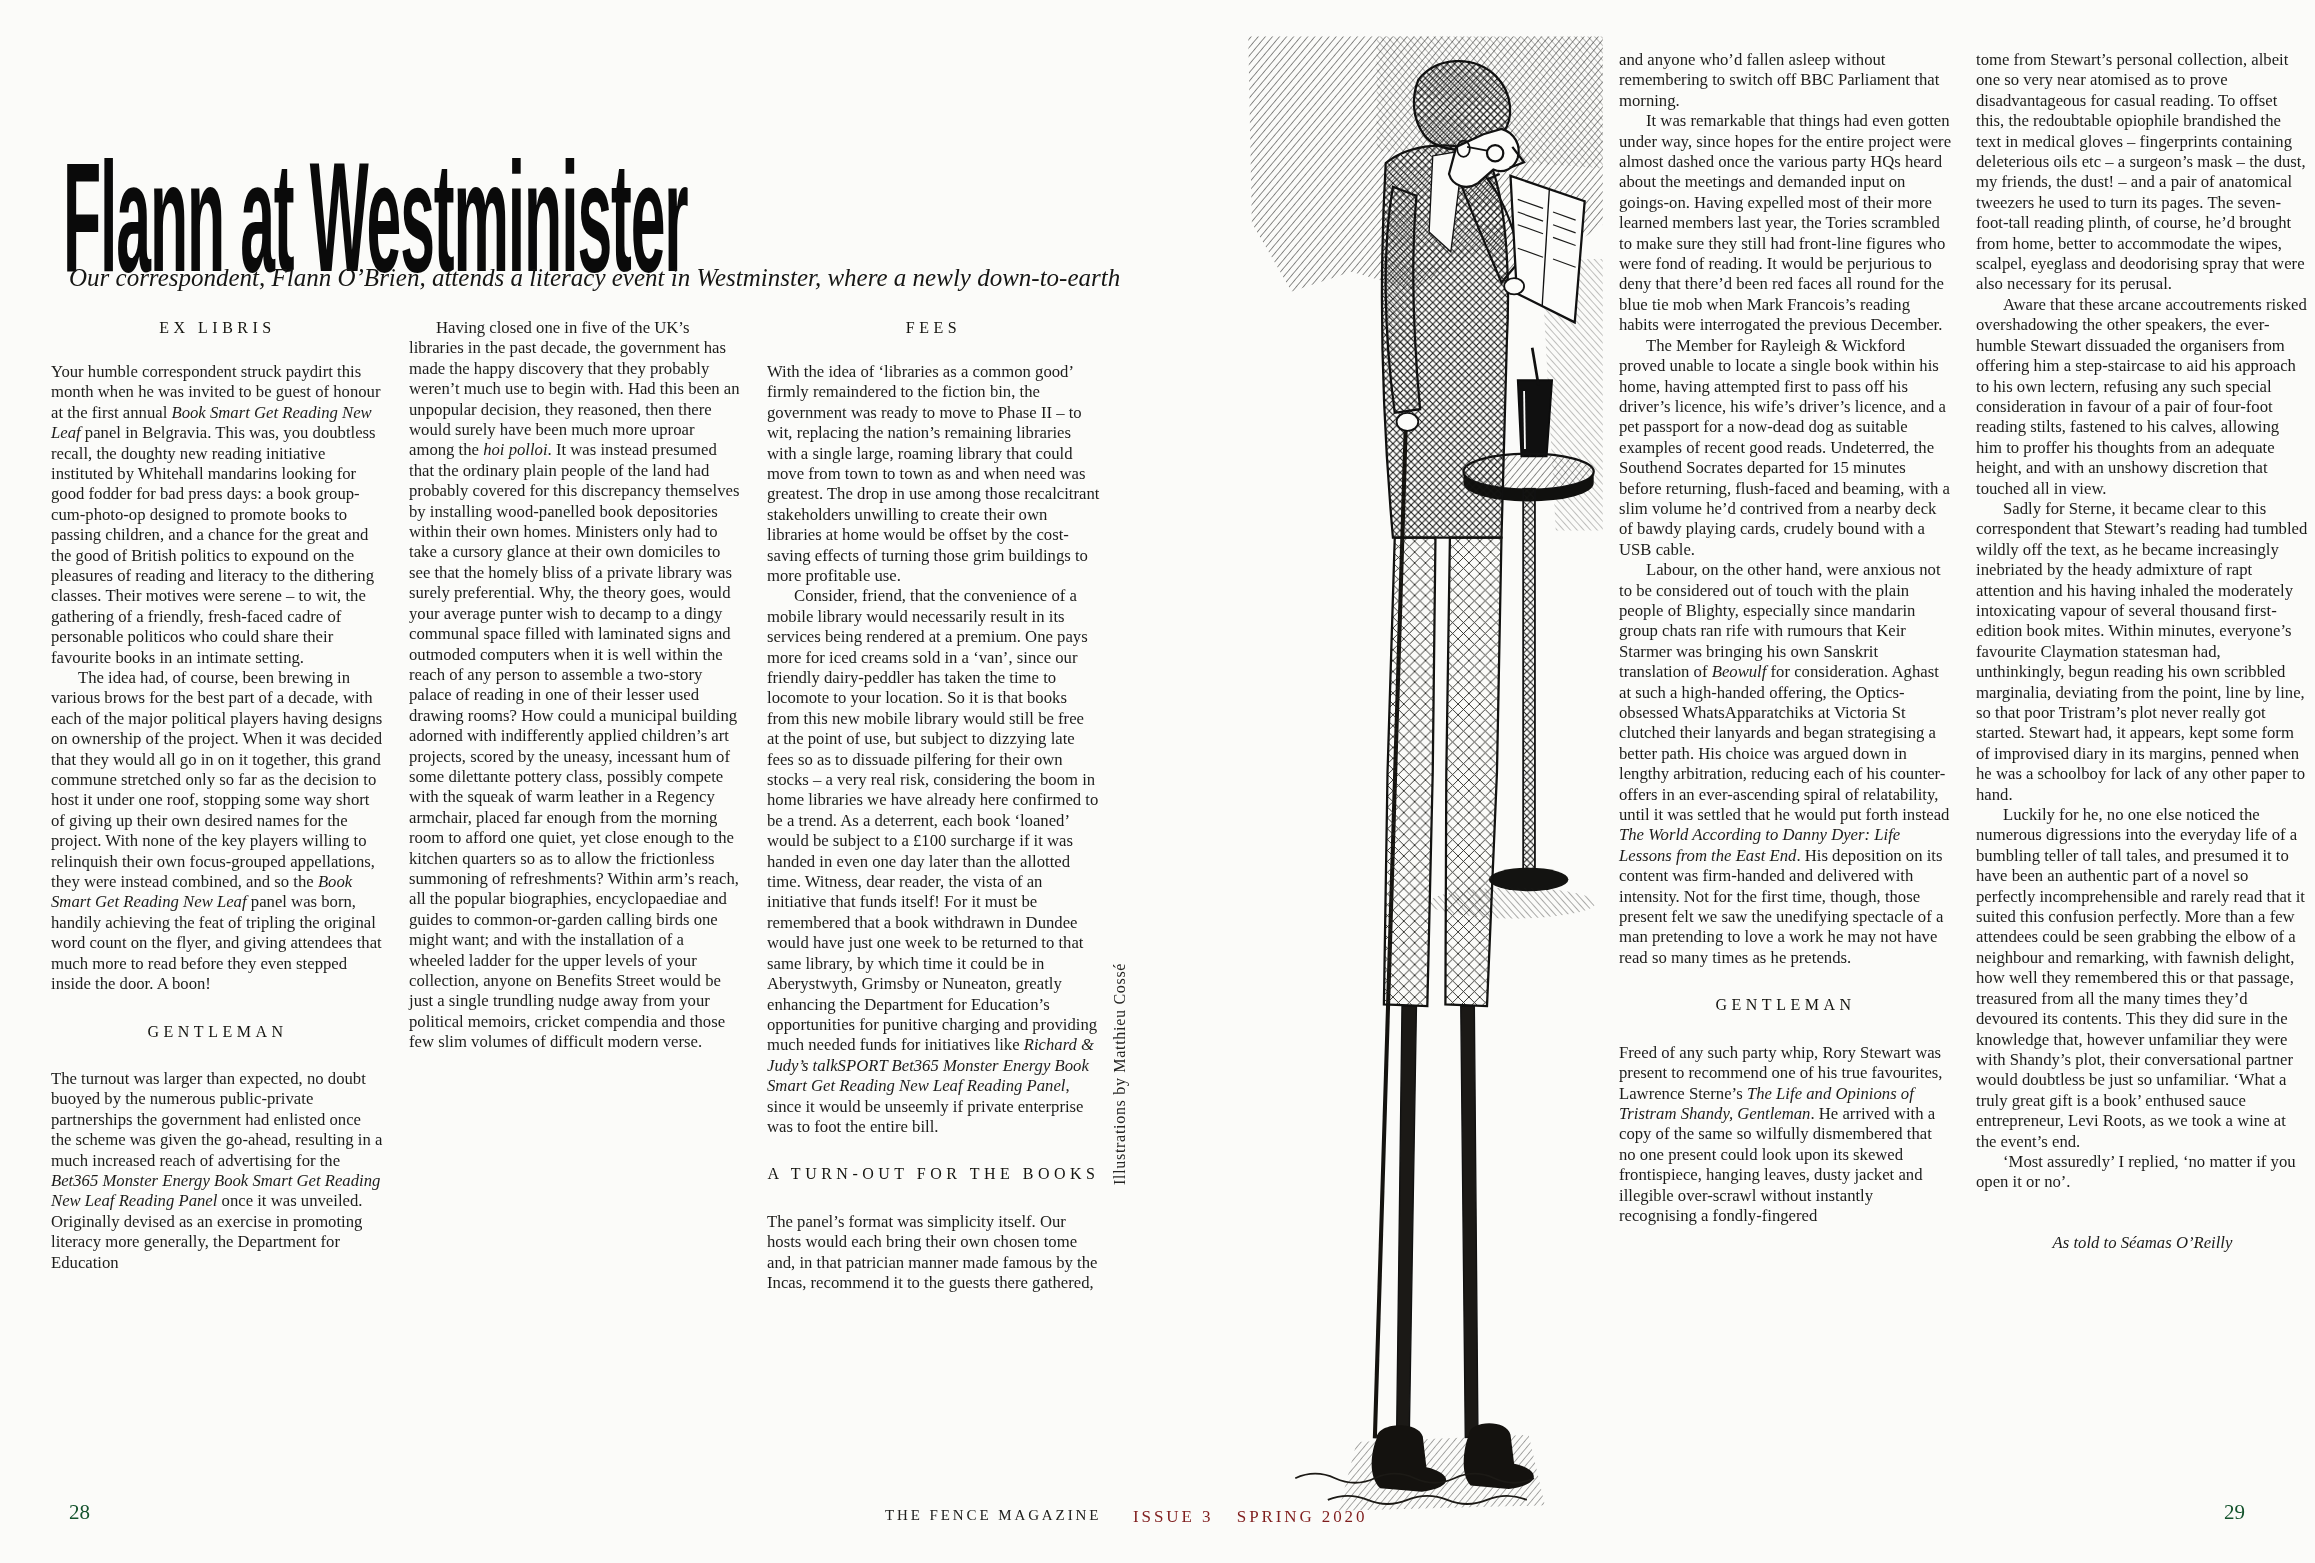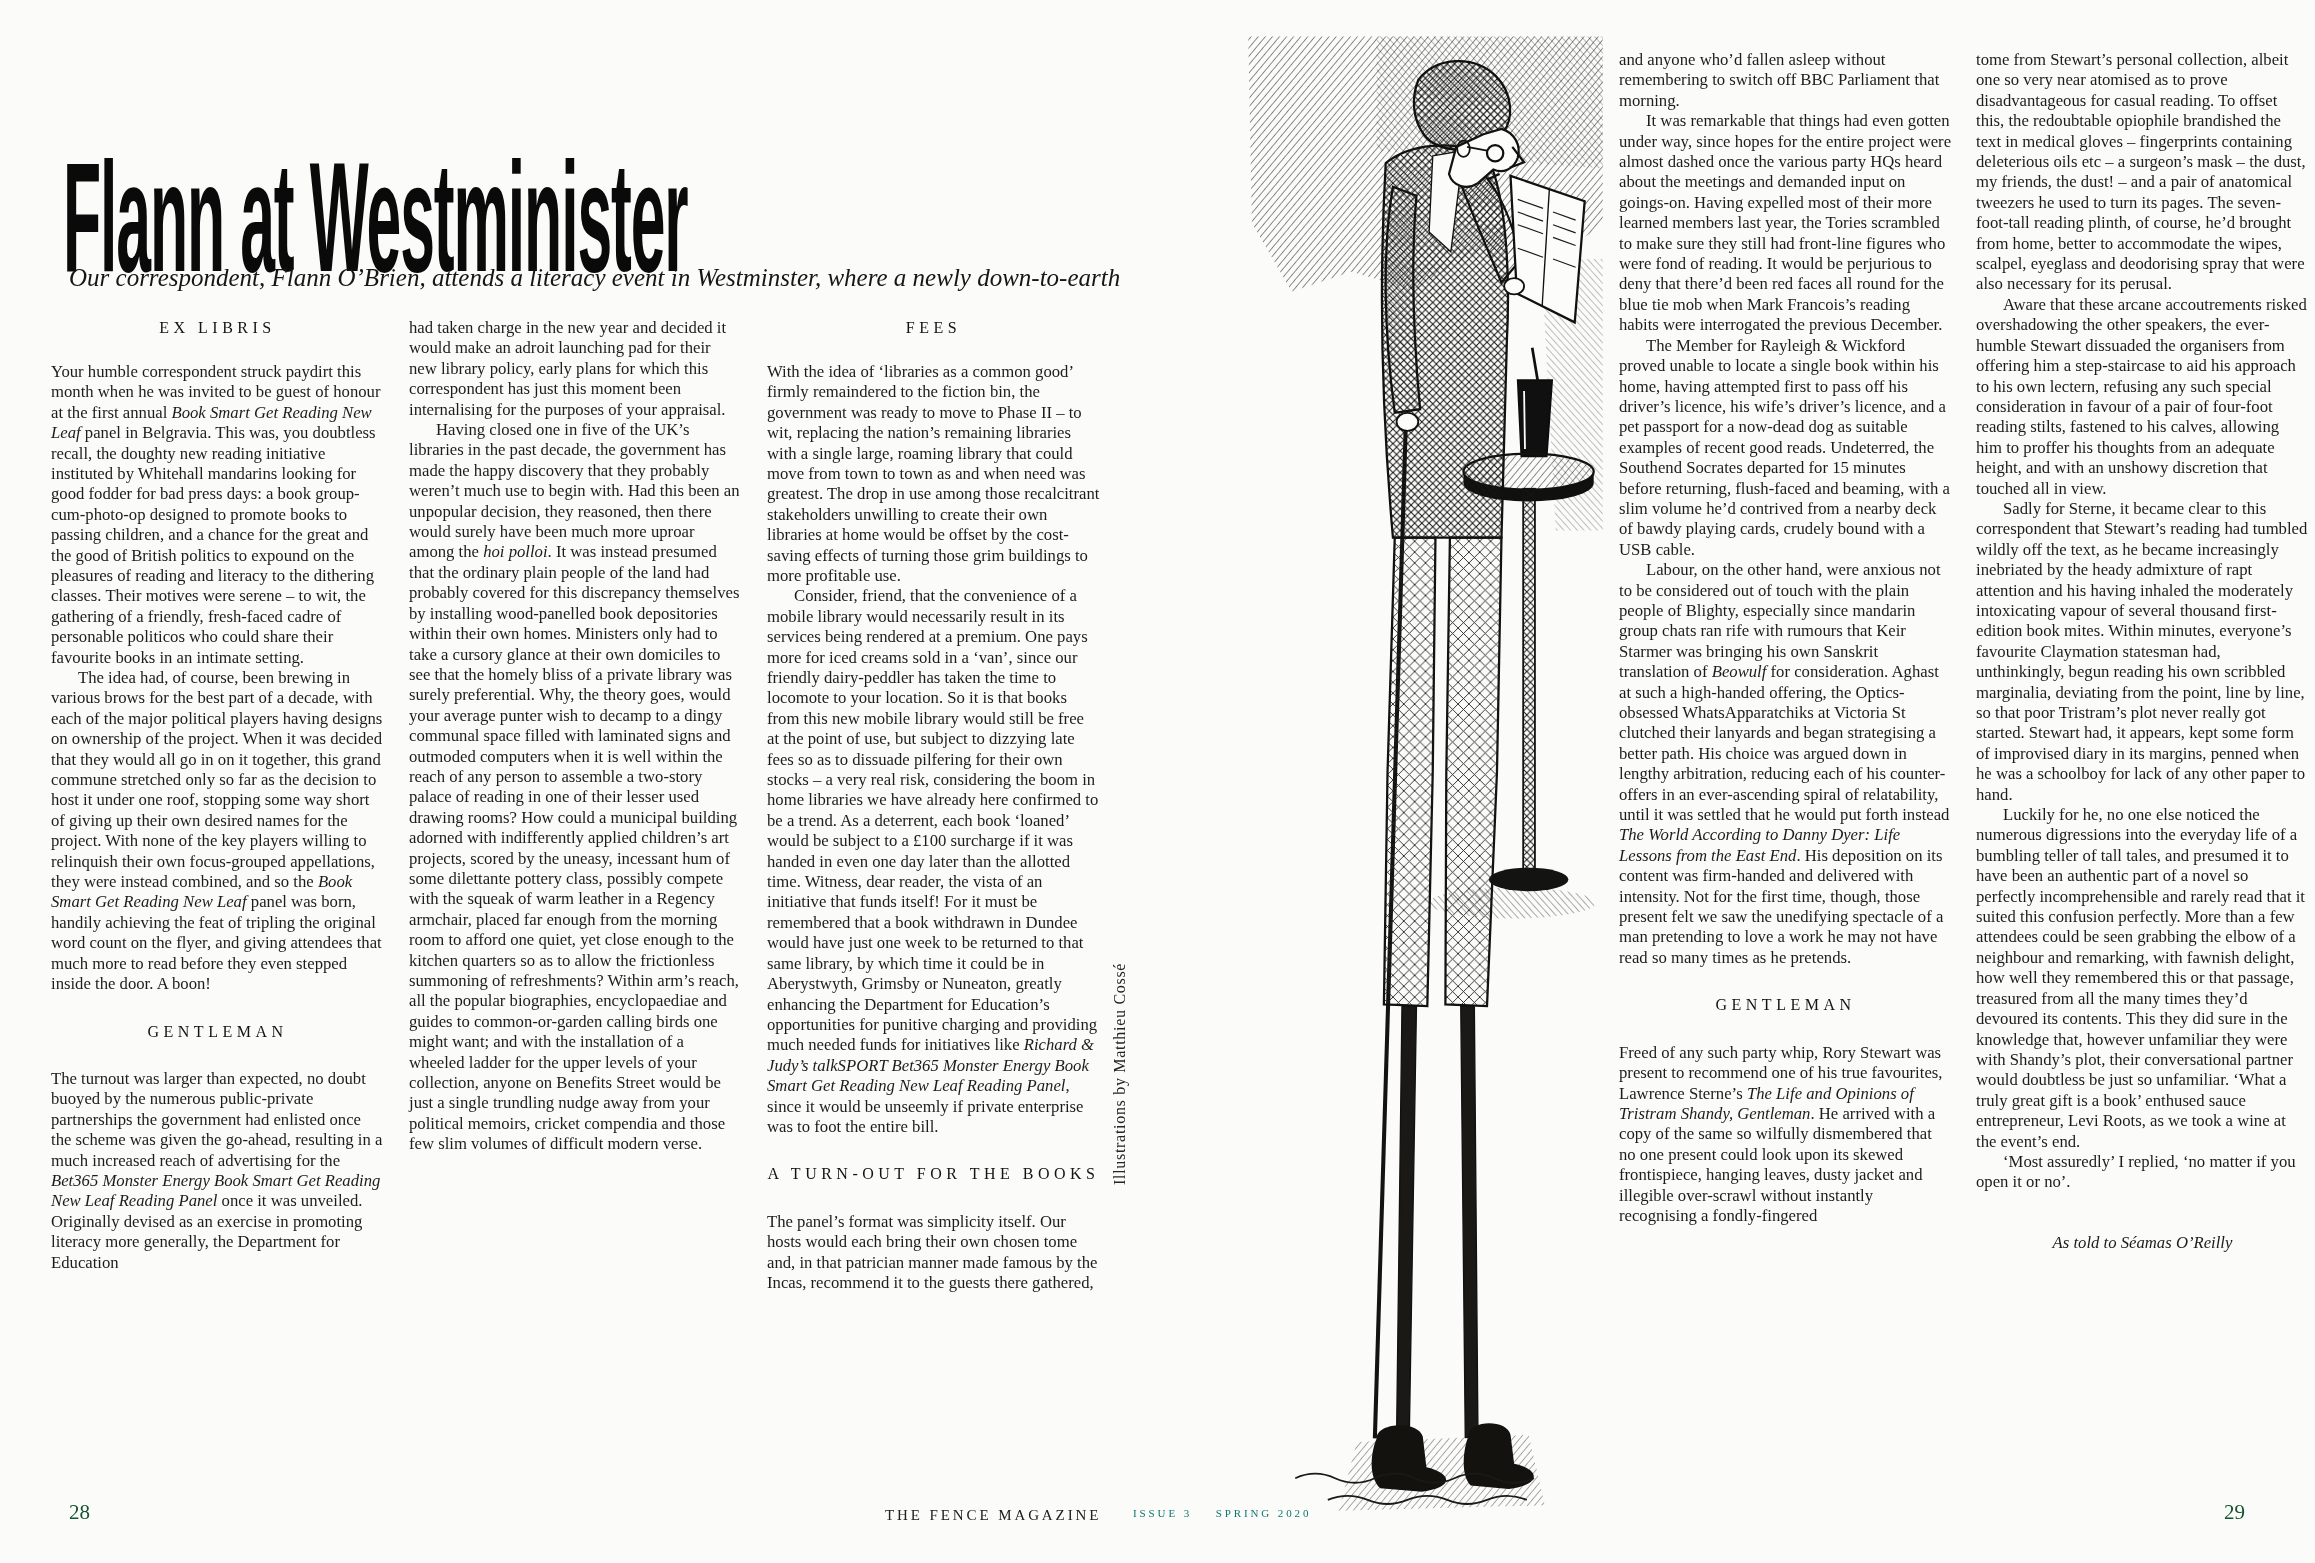--- a/index.html
+++ b/index.html
@@ -40,21 +40,21 @@
   .byline{text-align:center;font-style:italic;margin-top:40px !important}
   .illo-credit{
     position:absolute;left:1111px;top:796px;height:389px;
     writing-mode:vertical-rl;transform:rotate(180deg);
     font-size:16px;letter-spacing:0.7px;color:#242422;white-space:nowrap;
   }
   .pageno{position:absolute;top:1500px;font-size:21px;color:#14532d}
   .pageno.left{left:69px}
   .pageno.right{right:71px;}
   .footer-mag{position:absolute;left:885px;top:1507px;font-size:15px;letter-spacing:2.9px;color:#20201e}
-  .footer-issue{position:absolute;left:1133px;top:1507px;font-size:11px;letter-spacing:2.9px;color:#0f766e}
+  .footer-issue{position:absolute;left:1133px;top:1507px;font-size:17px;letter-spacing:2.9px;color:#7f1d1d}
   .footer-issue .gap{display:inline-block;width:23.5px}
   .illo{position:absolute;left:1241px;top:31px;width:369px;height:1498px}
   .illo svg{width:100%;height:100%}
 </style>
 </head>
 <body>
 
 <h1 class="page-title">Flann at Westminister</h1>
 
 <div class="standfirst">
@@ -63,21 +63,20 @@
 
 <div class="cols-left">
   <div class="col">
       <div class="xhead first">EX LIBRIS</div>
       <p>Your humble correspondent struck paydirt this month when he was invited to be guest of honour at the first annual <i>Book Smart Get Reading New Leaf</i> panel in Belgravia. This was, you doubtless recall, the doughty new reading initiative instituted by Whitehall mandarins looking for good fodder for bad press days: a book group-cum-photo-op designed to promote books to passing children, and a chance for the great and the good of British politics to expound on the pleasures of reading and literacy to the dithering classes. Their motives were serene – to wit, the gathering of a friendly, fresh-faced cadre of personable politicos who could share their favourite books in an intimate setting.</p>
       <p class="ind">The idea had, of course, been brewing in various brows for the best part of a decade, with each of the major political players having designs on ownership of the project. When it was decided that they would all go in on it together, this grand commune stretched only so far as the decision to host it under one roof, stopping some way short of giving up their own desired names for the project. With none of the key players willing to relinquish their own focus-grouped appellations, they were instead combined, and so the <i>Book Smart Get Reading New Leaf</i> panel was born, handily achieving the feat of tripling the original word count on the flyer, and giving attendees that much more to read before they even stepped inside the door. A boon!</p>
       <div class="xhead">GENTLEMAN</div>
       <p>The turnout was larger than expected, no doubt buoyed by the numerous public-private partnerships the government had enlisted once the scheme was given the go-ahead, resulting in a much increased reach of advertising for the <i>Bet365 Monster Energy Book Smart Get Reading New Leaf Reading Panel</i> once it was unveiled. Originally devised as an exercise in promoting literacy more generally, the Department for Education</p>
     </div>
   <div class="col">
-      <p>had taken charge in the new year and decided it would make an adroit launching pad for their new library policy, early plans for which this correspondent has just this moment been internalising for the purposes of your appraisal.</p>
       <p class="ind">Having closed one in five of the UK’s libraries in the past decade, the government has made the happy discovery that they probably weren’t much use to begin with. Had this been an unpopular decision, they reasoned, then there would surely have been much more uproar among the <i>hoi polloi</i>. It was instead presumed that the ordinary plain people of the land had probably covered for this discrepancy themselves by installing wood-panelled book depositories within their own homes. Ministers only had to take a cursory glance at their own domiciles to see that the homely bliss of a private library was surely preferential. Why, the theory goes, would your average punter wish to decamp to a dingy communal space filled with laminated signs and outmoded computers when it is well within the reach of any person to assemble a two-story palace of reading in one of their lesser used drawing rooms? How could a municipal building adorned with indifferently applied children’s art projects, scored by the uneasy, incessant hum of some dilettante pottery class, possibly compete with the squeak of warm leather in a Regency armchair, placed far enough from the morning room to afford one quiet, yet close enough to the kitchen quarters so as to allow the frictionless summoning of refreshments? Within arm’s reach, all the popular biographies, encyclopaediae and guides to common-or-garden calling birds one might want; and with the installation of a wheeled ladder for the upper levels of your collection, anyone on Benefits Street would be just a single trundling nudge away from your political memoirs, cricket compendia and those few slim volumes of difficult modern verse.</p>
     </div>
   <div class="col">
       <div class="xhead first">FEES</div>
       <p>With the idea of ‘libraries as a common good’ firmly remaindered to the fiction bin, the government was ready to move to Phase II – to wit, replacing the nation’s remaining libraries with a single large, roaming library that could move from town to town as and when need was greatest. The drop in use among those recalcitrant stakeholders unwilling to create their own libraries at home would be offset by the cost-saving effects of turning those grim buildings to more profitable use.</p>
       <p class="ind">Consider, friend, that the convenience of a mobile library would necessarily result in its services being rendered at a premium. One pays more for iced creams sold in a ‘van’, since our friendly dairy-peddler has taken the time to locomote to your location. So it is that books from this new mobile library would still be free at the point of use, but subject to dizzying late fees so as to dissuade pilfering for their own stocks – a very real risk, considering the boom in home libraries we have already here confirmed to be a trend. As a deterrent, each book ‘loaned’ would be subject to a £100 surcharge if it was handed in even one day later than the allotted time. Witness, dear reader, the vista of an initiative that funds itself! For it must be remembered that a book withdrawn in Dundee would have just one week to be returned to that same library, by which time it could be in Aberystwyth, Grimsby or Nuneaton, greatly enhancing the Department for Education’s opportunities for punitive charging and providing much needed funds for initiatives like <i>Richard &amp; Judy’s talkSPORT Bet365 Monster Energy Book Smart Get Reading New Leaf Reading Panel</i>, since it would be unseemly if private enterprise was to foot the entire bill.</p>
       <div class="xhead">A TURN-OUT FOR THE BOOKS</div>
       <p>The panel’s format was simplicity itself. Our hosts would each bring their own chosen tome and, in that patrician manner made famous by the Incas, recommend it to the guests there gathered,</p>
     </div>
 </div>

